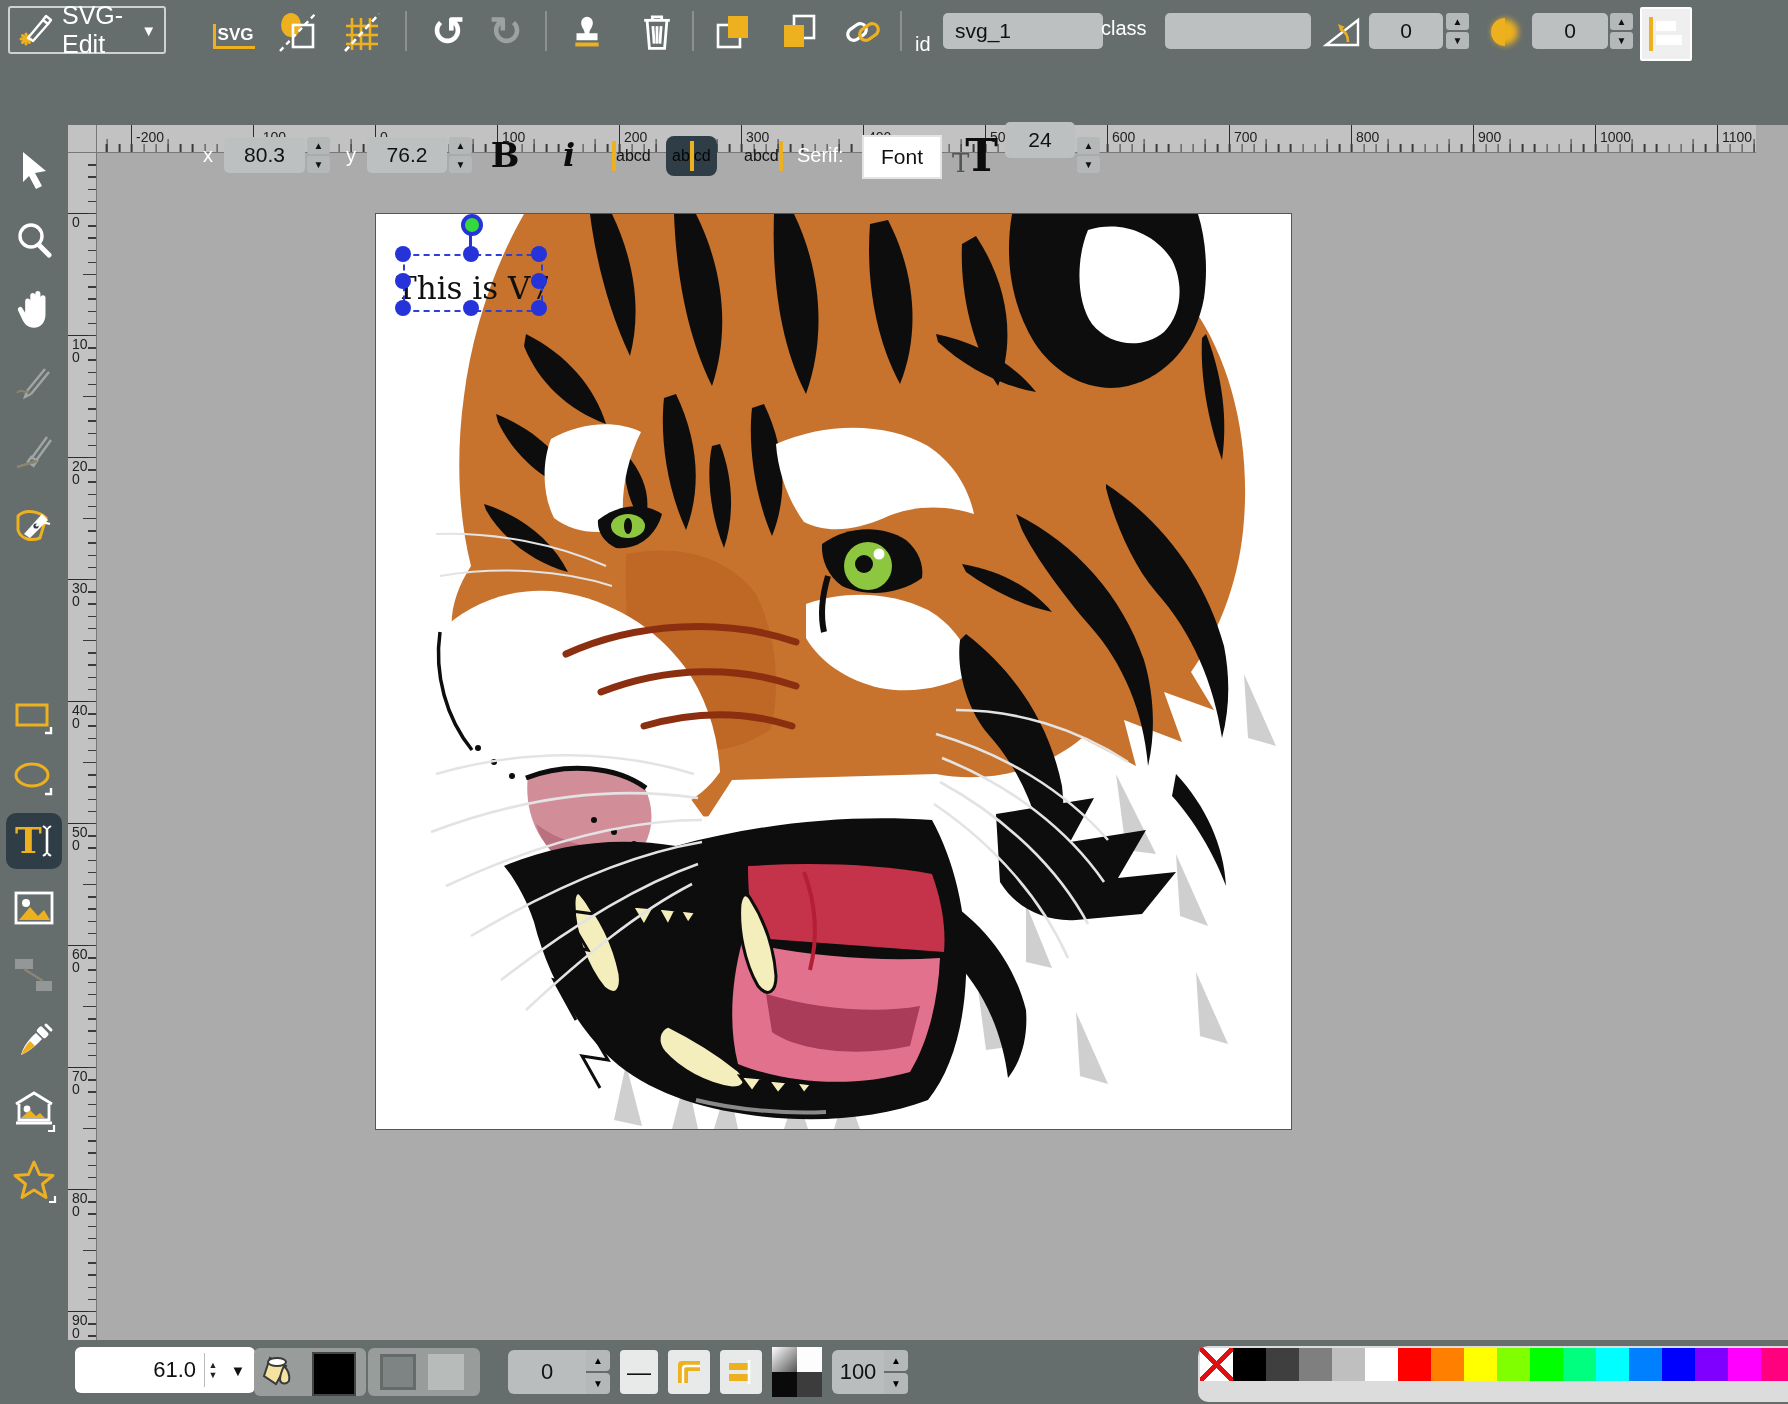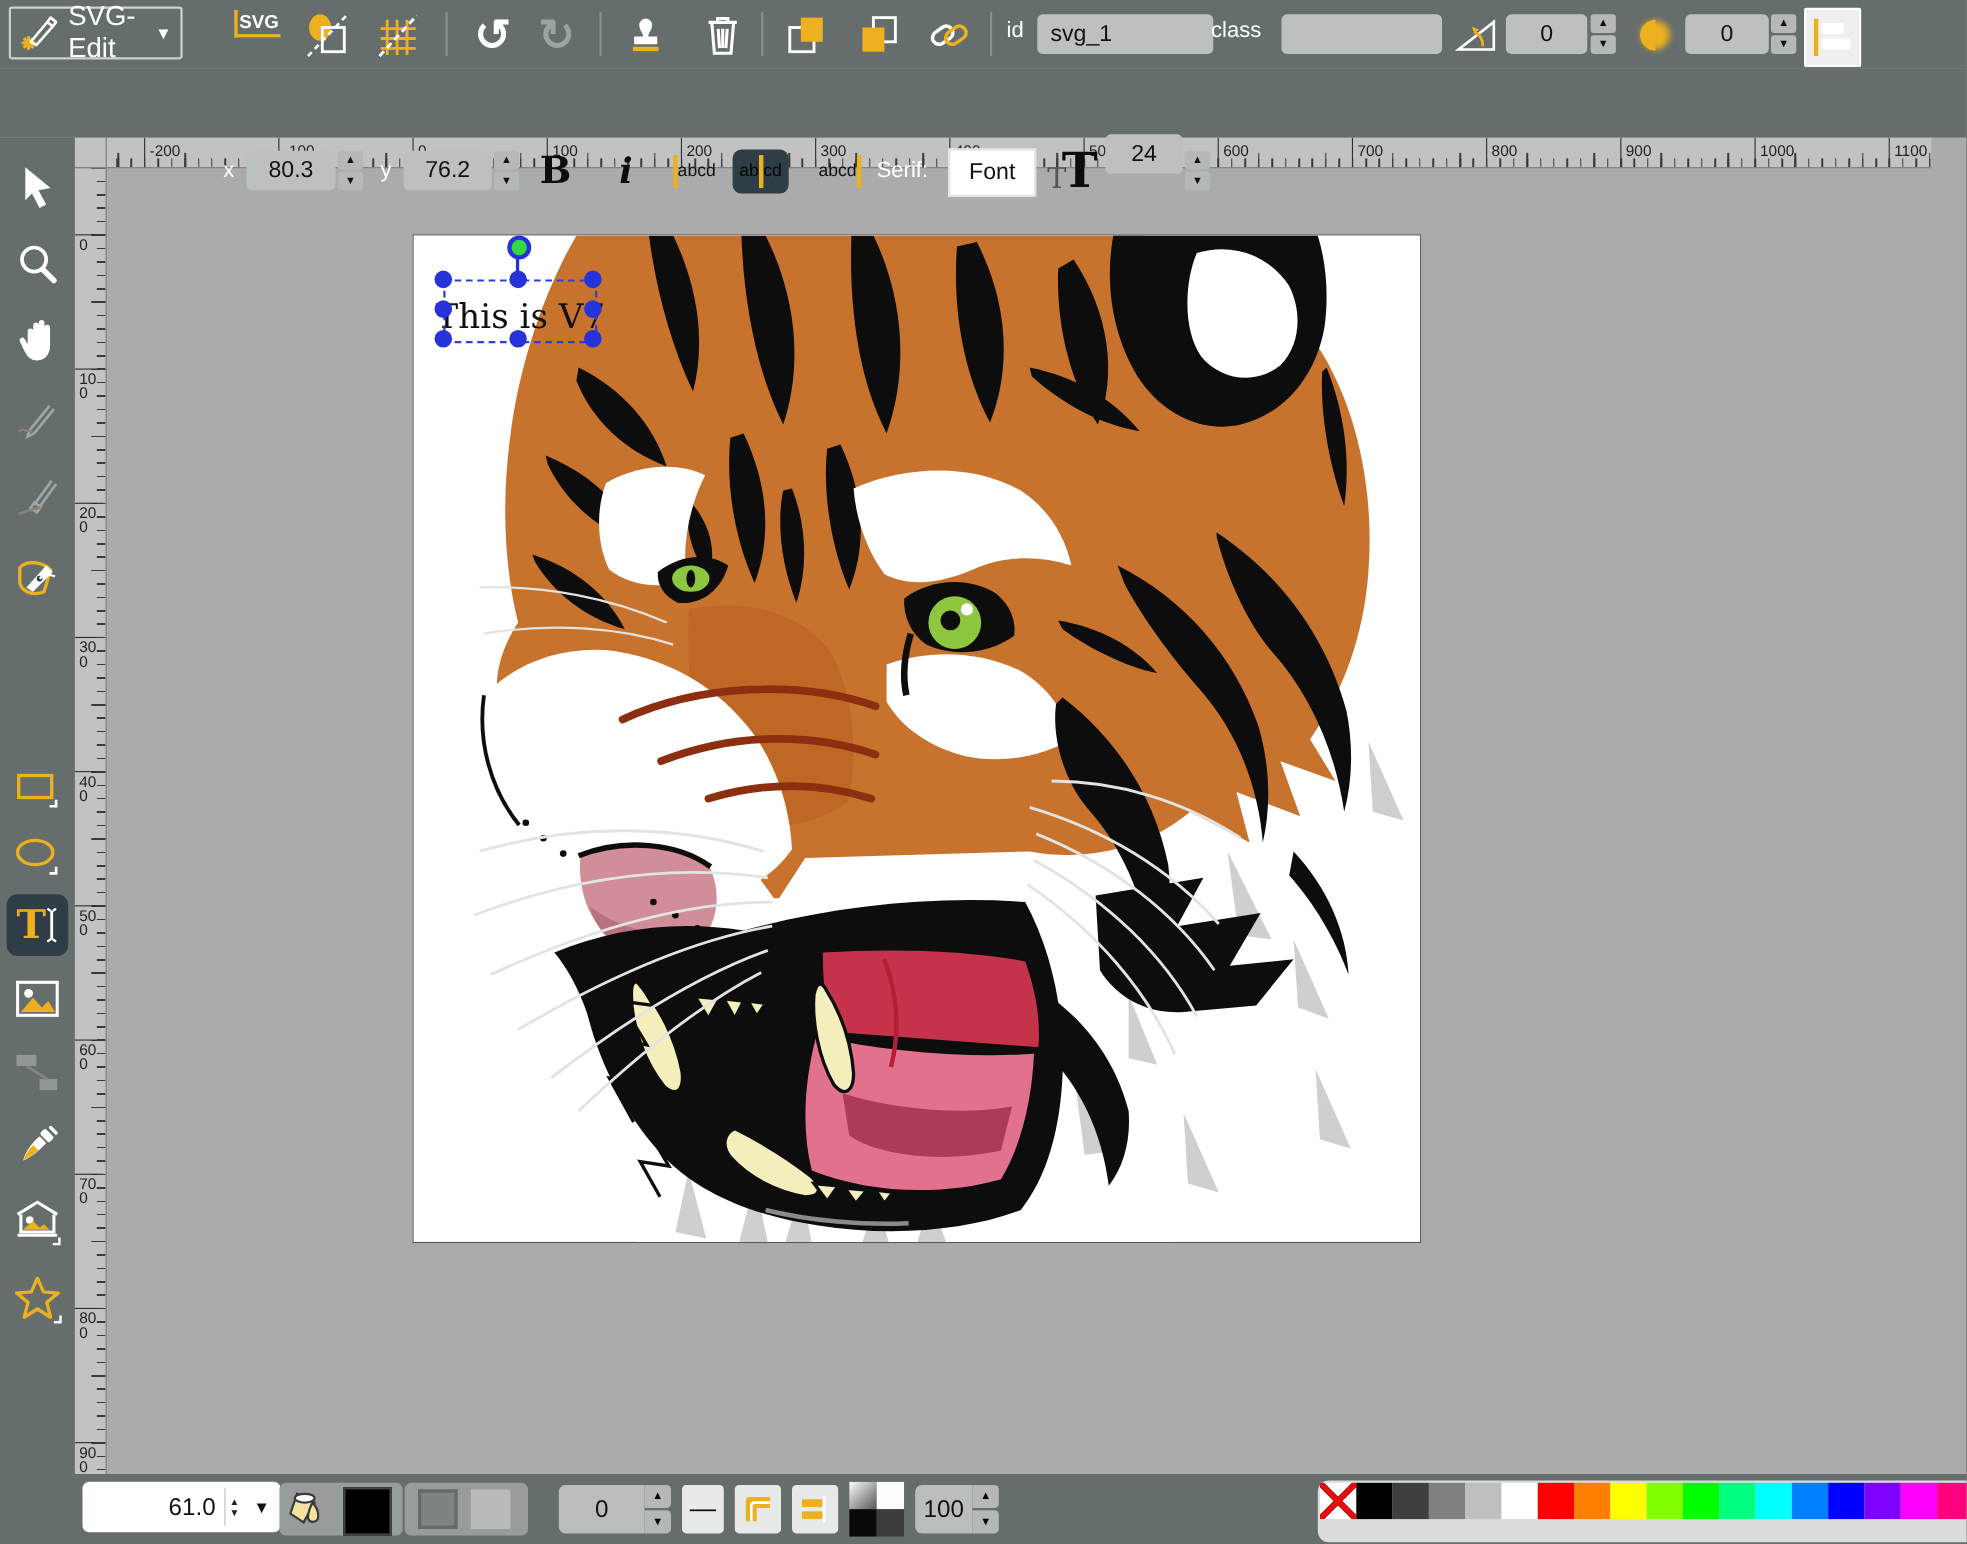--- a/index.html
+++ b/index.html
@@ -103,21 +103,21 @@
           <g stroke="#fff" stroke-width="2.4" fill="none" stroke-linejoin="round">
             <path d="M10 28 L25 10 L30 14 L15 31 Z"></path>
               <path d="M25 10 L28 6 L33 10 L30 14"></path>
           </g>
         </svg>
       </span>
       <span class="t">SVG-Edit</span>
       <span class="arr">▼</span>
     </div>
 
-    <div class="ibtn" style="left:208px;top:1px;width:52px;height:40px;">
+    <div class="ibtn" style="left:208px;top:16px;width:52px;height:40px;">
       <span style="color:#fff;font-weight:bold;font-size:17px;border-bottom:3px solid #edb01f;border-left:3px solid #edb01f;padding:1px 2px;">SVG</span>
     </div>
 
     <div class="ibtn" style="left:272px;top:10px;width:52px;height:44px;">
       <svg width="44" height="44" viewBox="0 0 44 44">
         <ellipse cx="15" cy="15" rx="10" ry="12" fill="#edb01f"></ellipse>
         <rect x="17" y="15" width="20" height="22" fill="none" stroke="#fff" stroke-width="2.6"></rect>
         <line x1="4" y1="41" x2="40" y2="3" stroke="#fff" stroke-width="2.4" stroke-dasharray="5 4"></line>
       </svg>
     </div>
@@ -182,21 +182,21 @@
     </div>
     <div class="ibtn" style="left:838px;top:10px;width:50px;height:44px;">
       <svg width="44" height="44" viewBox="0 0 44 44">
         <rect x="6" y="16" width="20" height="12" rx="6" fill="none" stroke="#fff" stroke-width="3.2" transform="rotate(-35 16 22)"></rect>
         <rect x="18" y="16" width="20" height="12" rx="6" fill="none" stroke="#edb01f" stroke-width="3.2" transform="rotate(-35 28 22)"></rect>
       </svg>
     </div>
 
     <div class="vsep" style="left:900px;"></div>
 
-    <span class="lbl" style="position:absolute;left:915px;top:17px;">id</span>
+    <span class="lbl" style="position:absolute;left:915px;top:33px;">id</span>
     <div class="inp" style="left:943px;top:13px;width:148px;text-align:left;padding-left:12px;">svg_1</div>
     <span class="lbl" style="position:absolute;left:1101px;top:17px;">class</span>
     <div class="inp" style="left:1165px;top:13px;width:146px;"></div>
 
     <div class="ibtn" style="left:1320px;top:12px;width:44px;height:40px;">
       <svg width="40" height="36" viewBox="0 0 40 36">
         <path d="M4 31 L36 31 L36 6 Z" fill="none" stroke="#fff" stroke-width="2.4"></path>
         <path d="M26 28 C26 22 23 17 18 15" fill="none" stroke="#edb01f" stroke-width="2.6"></path>
         <path d="M16 10 L18 16 L23 13" fill="#edb01f"></path>
       </svg>

